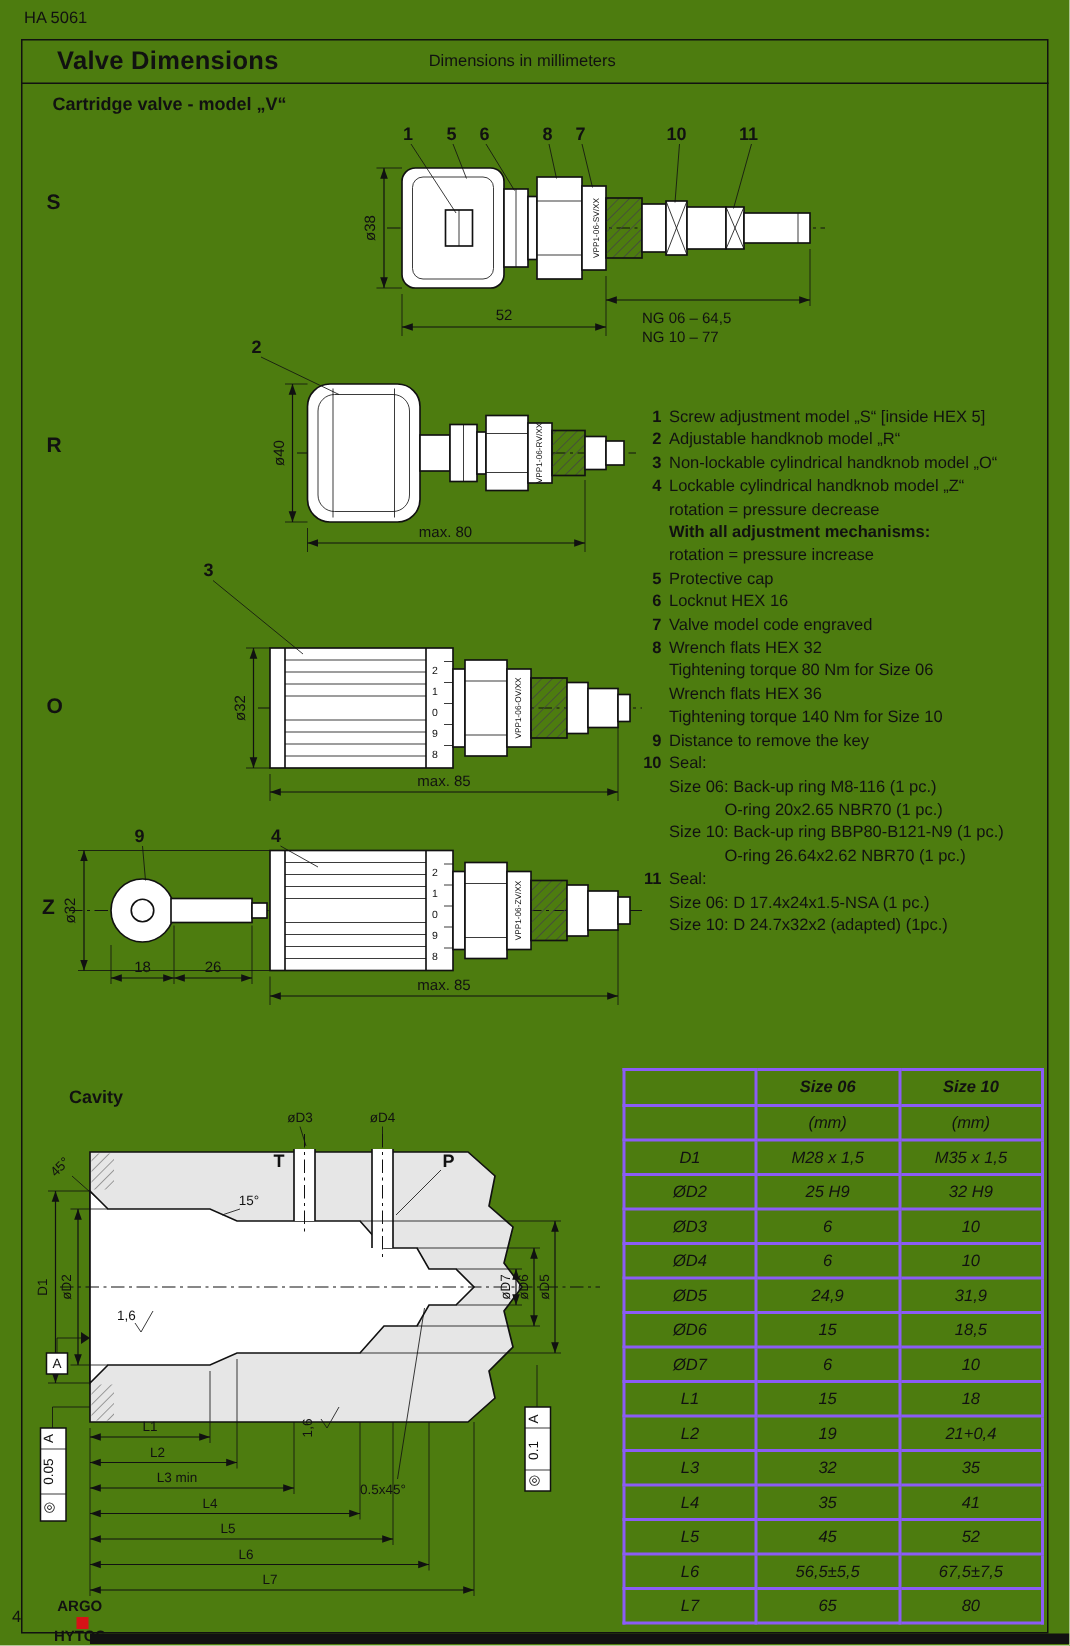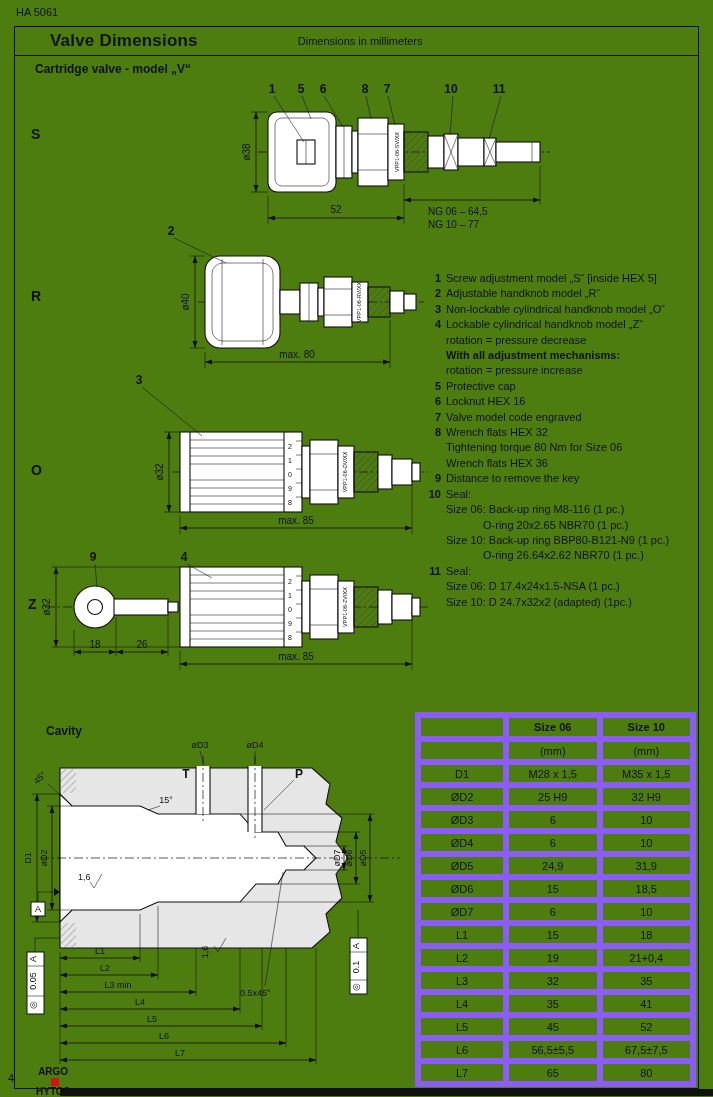--- a/index.html
+++ b/index.html
@@ -2,21 +2,21 @@
 <html><head>
 <meta charset="utf-8">
 <style>
   * { margin:0; padding:0; box-sizing:border-box; }
   html,body { background:#fff; }
   .page { position:relative; width:713px; height:1097px; background:#4d7c0f;
           font-family:"Liberation Sans",sans-serif; color:#111; overflow:hidden; }
   .doc-code { position:absolute; left:16px; top:6px; font-size:11px; }
   .frame { position:absolute; left:14px; top:26px; width:685px; height:1063px; border:1.5px solid #111; }
   .titlebar { position:absolute; left:14px; top:26px; width:685px; height:30px;
-              border-bottom:1.5px solid #111; display:flex; align-items:center;padding-left:12px; }
+              border-bottom:1.5px solid #111; display:flex; align-items:center; }
   .title { font-size:17px; font-weight:bold; margin-left:24px; letter-spacing:.2px; }
   .subtitle { font-size:11px; margin-left:100px; }
   .section-title { position:absolute; left:35px; top:62px; font-size:12px; font-weight:bold; }
   .cavity-title { position:absolute; left:46px; top:724px; font-size:12px; font-weight:bold; }
   .model-letter { position:absolute; font-size:14px; font-weight:bold; }
   #letter-s { left:31px; top:126px; }
   #letter-r { left:31px; top:288px; }
   #letter-o { left:31px; top:462px; }
   #letter-z { left:28px; top:596px; }
   svg.layer { position:absolute; left:0; pointer-events:none; }
@@ -34,21 +34,21 @@
   .codetxt { font-family:"Liberation Sans",sans-serif; font-size:5.5px; fill:#111; }
   .dialtxt { font-family:"Liberation Sans",sans-serif; font-size:7px; fill:#111; }
   .biglbl  { font-family:"Liberation Sans",sans-serif; font-size:12px; font-weight:bold; fill:#111; }
   .legend { position:absolute; left:424px; top:271px; width:274px; font-size:11px; line-height:15.4px; }
   .lg-row { display:flex; }
   .lg-num { width:17px; text-align:right; font-weight:bold; margin-right:5px; flex:0 0 auto; }
   .lg-bold .lg-text { font-weight:bold; }
   .ind2 .lg-text { padding-left:37px; }
   .dim-table { position:absolute; left:415px; top:712px; width:281px; border-collapse:collapse;
                font-size:11px; text-align:center; border:2px solid #222; }
-  .dim-table th, .dim-table td { border:6px solid #8b5cf6; height:23px; padding:0 3px; }
+  .dim-table th, .dim-table td { border:2px solid #8b5cf6; height:23px; padding:0 3px;font-style:italic; }
   .dim-table th { font-weight:bold; }
   .dim-table thead tr:first-child { height:24px; }
   .dim-table .c0 { width:88px; }
   .page-num { position:absolute; left:8px; top:1072px; font-size:11px; }
   .brand { position:absolute; left:36px; top:1066px; font-size:10px; font-weight:bold; line-height:12px; }
   .brand-row { display:flex; align-items:center;flex-direction:column; }
   .sq { display:inline-block; width:8px; height:8px; margin-left:3px; }
   .sq.red { background:#d51317; }
   .sq.blue { background:#0063af; }
   .bottom-bar { position:absolute; left:60px; top:1089px; width:653px; height:7px; background:#111; }
@@ -339,20 +339,24 @@
         <span class="lg-text">Wrench flats HEX 32</span>
       </div>
       <div class="lg-row ind1">
         <span class="lg-num"></span>
         <span class="lg-text">Tightening torque 80 Nm for Size 06</span>
       </div>
       <div class="lg-row ind1">
         <span class="lg-num"></span>
         <span class="lg-text">Wrench flats HEX 36</span>
       </div>
+      <div class="lg-row ind1">
+        <span class="lg-num"></span>
+        <span class="lg-text">Tightening torque 140 Nm for Size 10</span>
+      </div>
       <div class="lg-row ind0">
         <span class="lg-num">9</span>
         <span class="lg-text">Distance to remove the key</span>
       </div>
       <div class="lg-row ind0">
         <span class="lg-num">10</span>
         <span class="lg-text">Seal:</span>
       </div>
       <div class="lg-row ind1">
         <span class="lg-num"></span>

